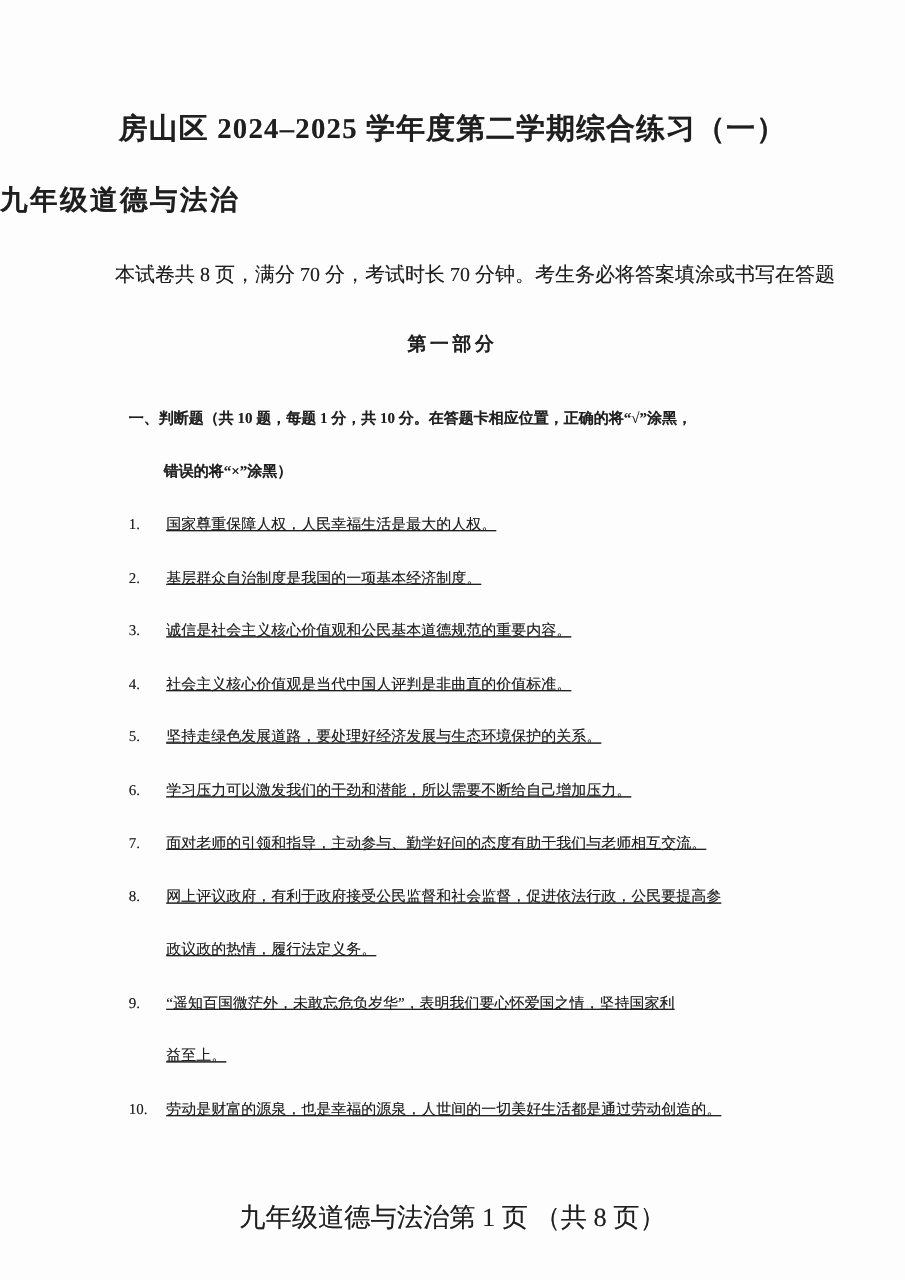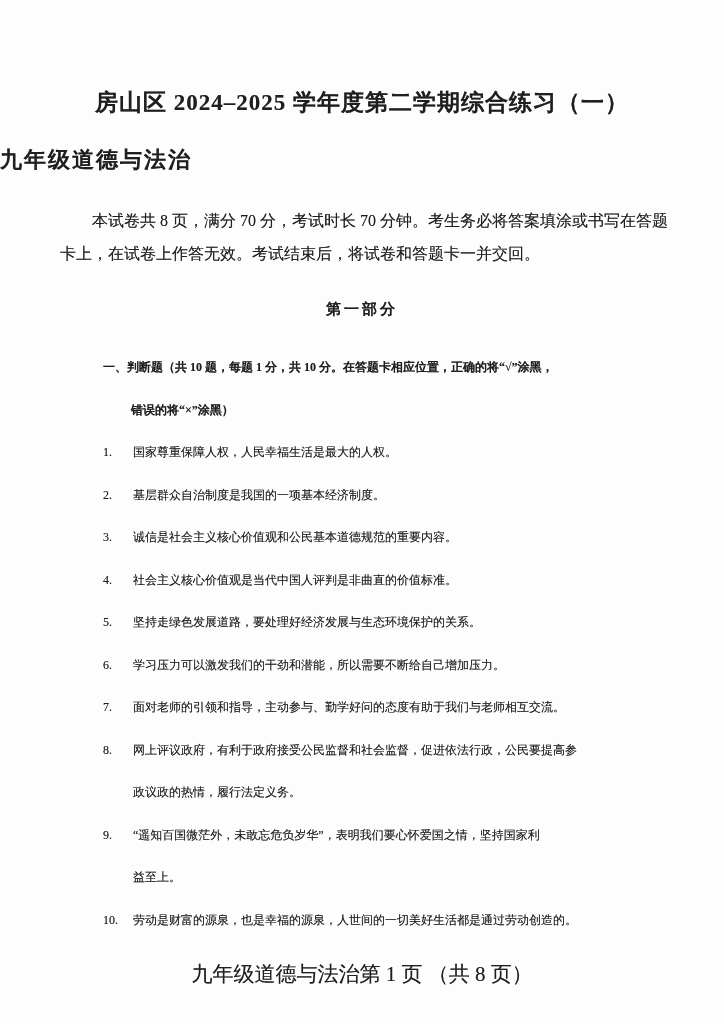--- a/index.html
+++ b/index.html
@@ -56,21 +56,21 @@
   .section-heading-line {
     font-weight:700;
     white-space:nowrap;
   }
   .section-heading-line.cont { padding-left:28px; }
   .item { display:flex; }
   .item-num {
     flex:0 0 30px;
     width:30px;
   }
-  .item-lines { flex:1 1 auto; min-width:0; }
+  .item-lines { flex:1 1 auto; min-width:0;text-decoration:underline; }
   .item-line { white-space:nowrap; }
   .page-footer {
     position:absolute;
     top:963px;
     left:0;
     width:100%;
     text-align:center;
     font-size:21px;
     line-height:22px;
     white-space:nowrap;
@@ -80,21 +80,20 @@
 <body>
 
 <div class="page">
 
   <div class="doc-title-1">房山区 2024–2025 学年度第二学期综合练习（一）</div>
 
   <div class="doc-title-2">九年级道德与法治</div>
 
   <div class="intro">
     <div class="intro-line first">本试卷共 8 页，满分 70 分，考试时长 70 分钟。考生务必将答案填涂或书写在答题</div>
-    <div class="intro-line">卡上，在试卷上作答无效。考试结束后，将试卷和答题卡一并交回。</div>
   </div>
 
   <div class="part-heading">第一部分</div>
 
   <div class="section">
     <div class="section-heading-line">一、判断题（共 10 题，每题 1 分，共 10 分。在答题卡相应位置，正确的将“√”涂黑，</div>
     <div class="section-heading-line cont">错误的将“×”涂黑）</div>
 
     <div id="items-container">
   <div class="item">

